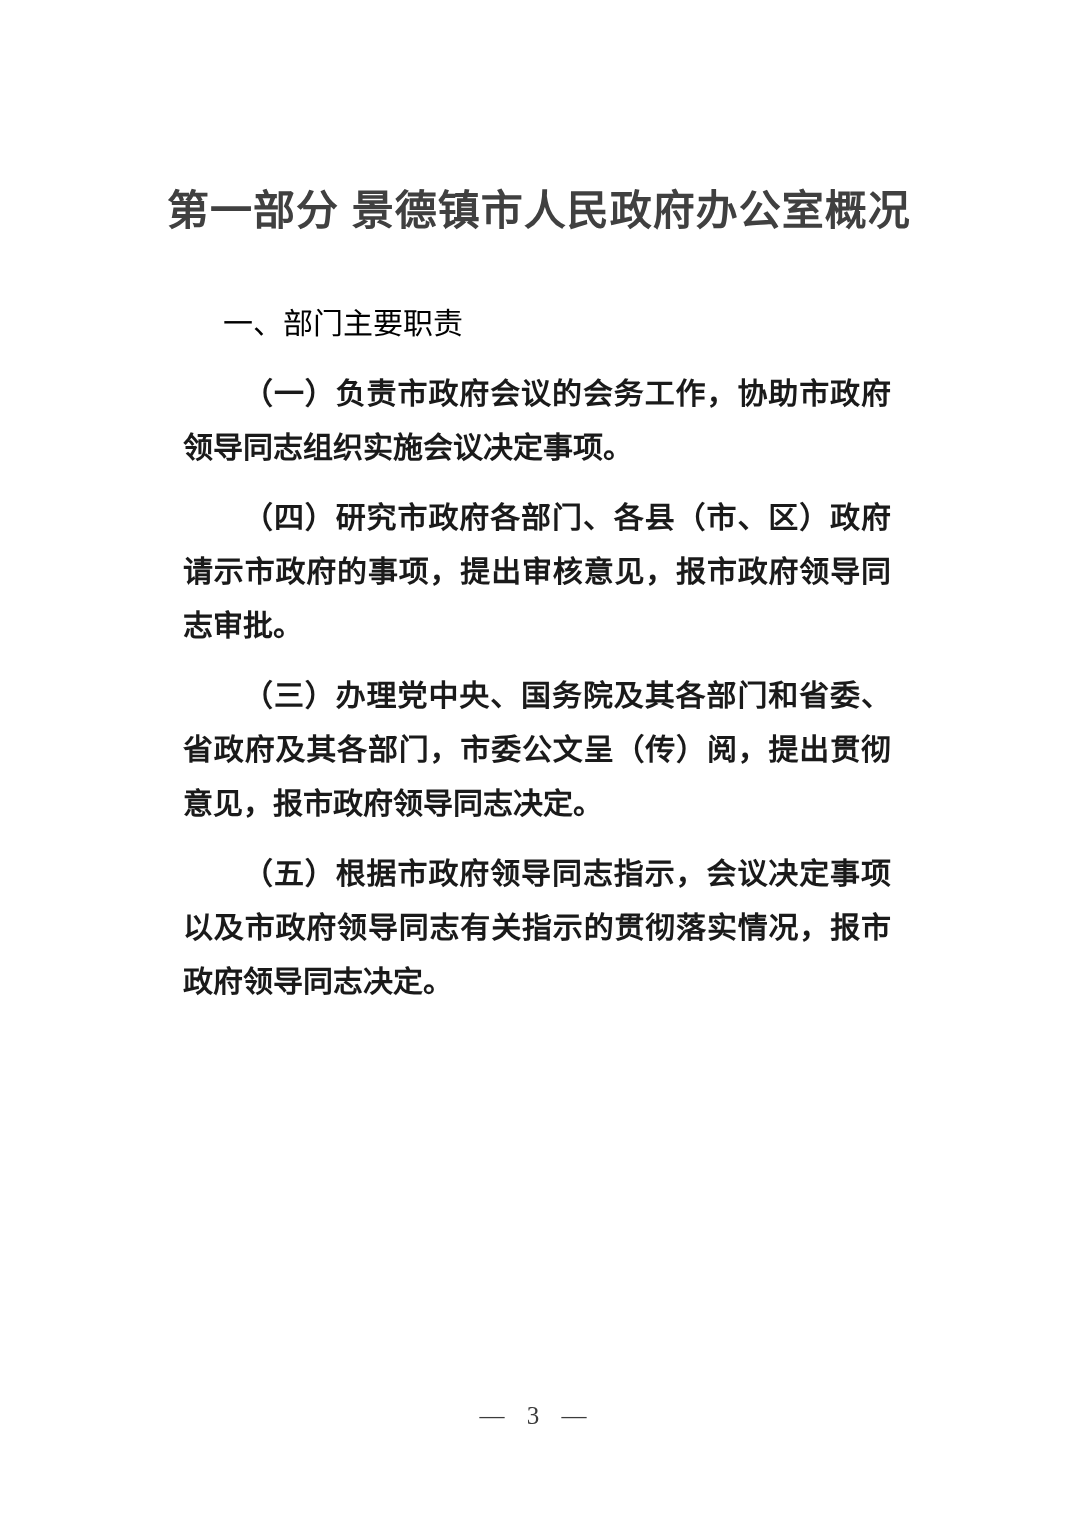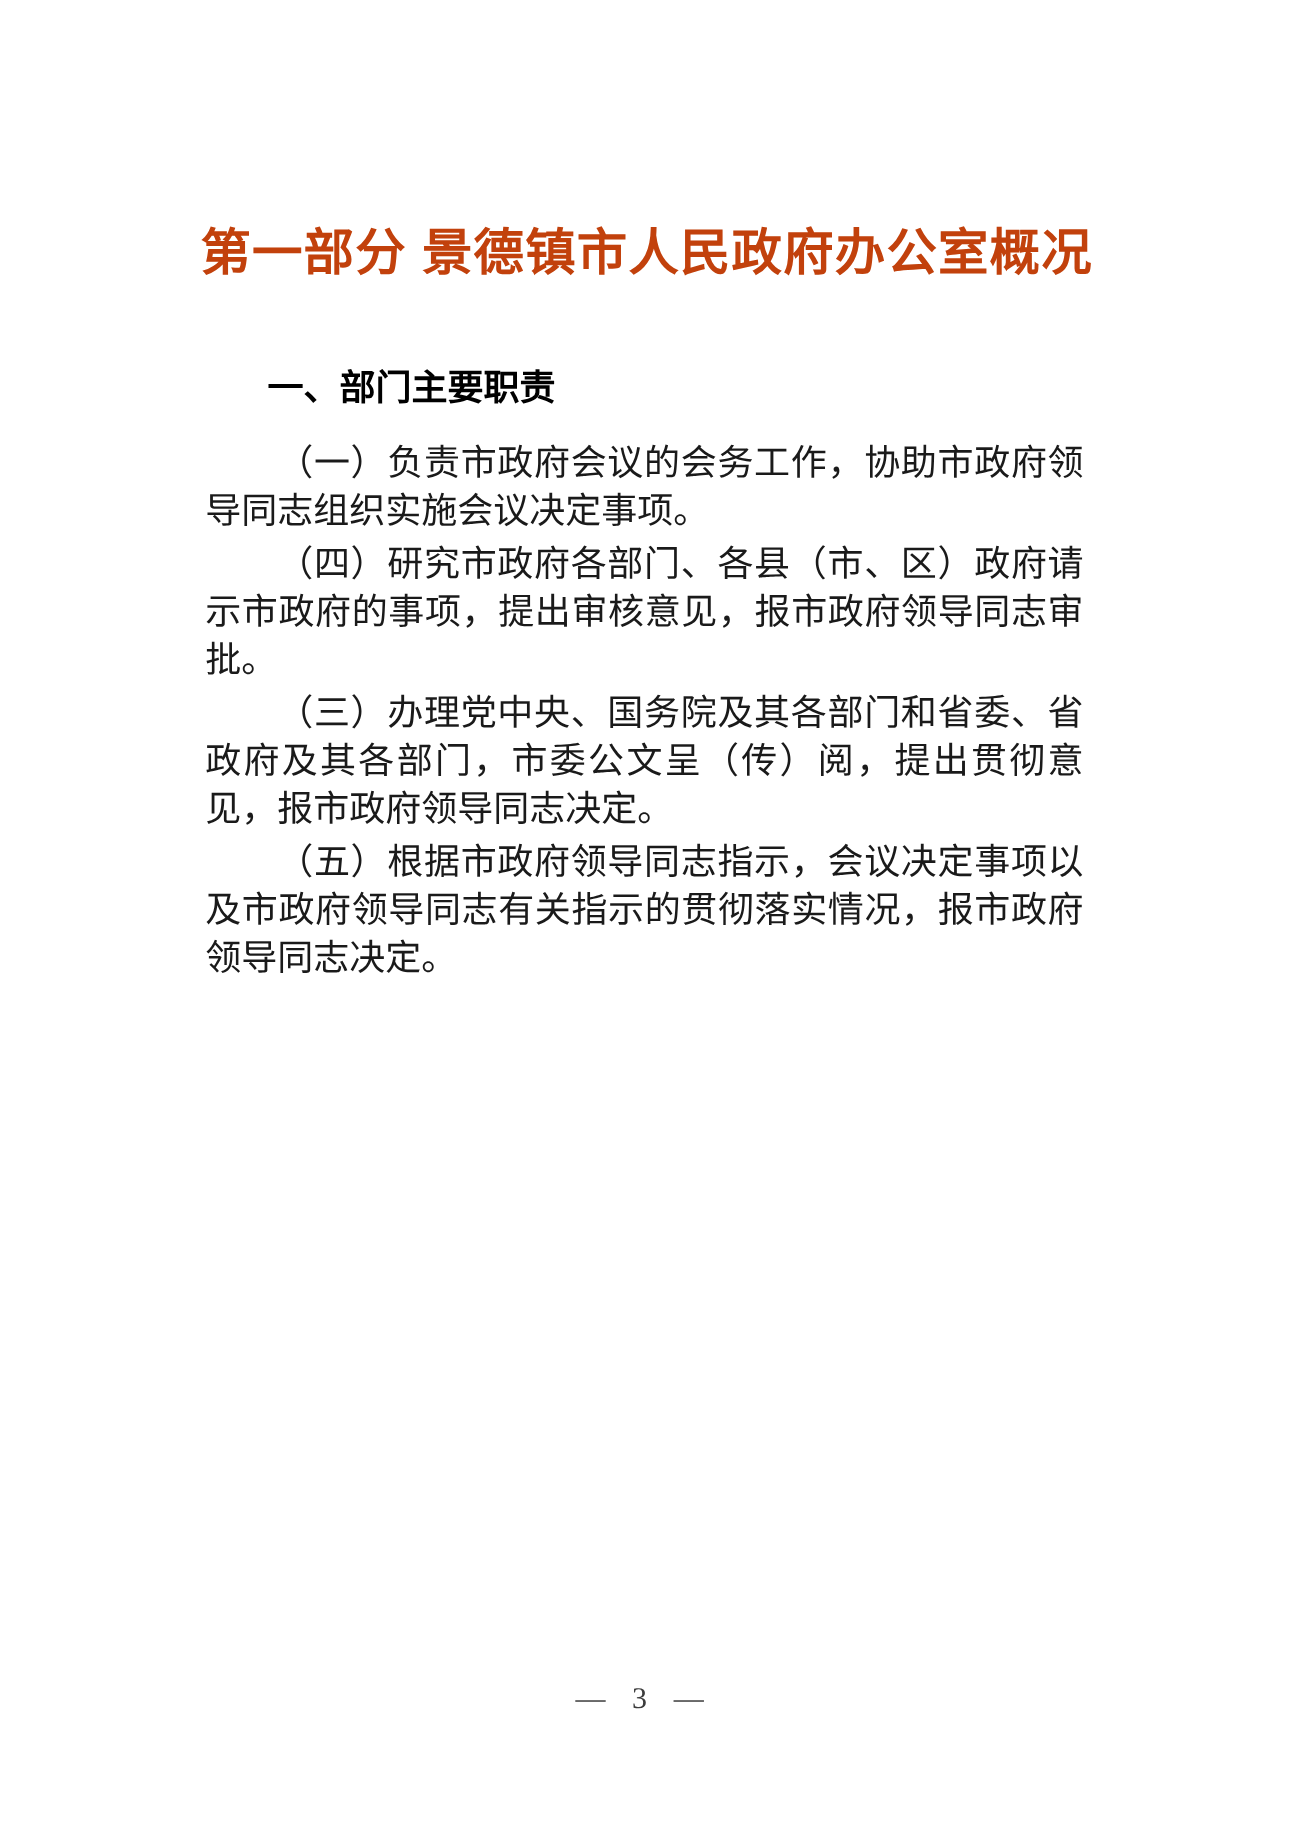--- a/index.html
+++ b/index.html
@@ -20,40 +20,40 @@
   }
   .doc-title {
     margin: 183px 0 0 0;
     text-align: left;
     font-family: "Liberation Sans", "DejaVu Sans", sans-serif;
     font-weight: 900;
     font-size: 42px;
     line-height: 56px;
     letter-spacing: 1px;
     white-space: nowrap;
-    color: #c2410c;
+    color: #404040;
   }
   .section-heading {
     margin: 68px 0 0 0;
     font-family: "Liberation Sans", "DejaVu Sans", sans-serif;
-    font-weight: 700;
+    font-weight: 400;
     font-size: 30px;
     line-height: 34px;
     text-indent: 56px;
     color: #000000;
   }
   .body-text {
     margin-top: 26px;
   }
   .body-text p {
-    margin: 4px;
+    margin: 16px;
     font-family: "Liberation Serif", "DejaVu Serif", serif;
-    font-weight: 400;
+    font-weight: 700;
     font-size: 30px;
-    line-height: 40px;
+    line-height: 54px;
     text-align: justify;
     text-justify: inter-character;
     text-indent: 2em;
     color: #1a1a1a;
   }
   .page-footer {
     position: absolute;
     left: 0;
     right: 0;
     top: 1402px;

